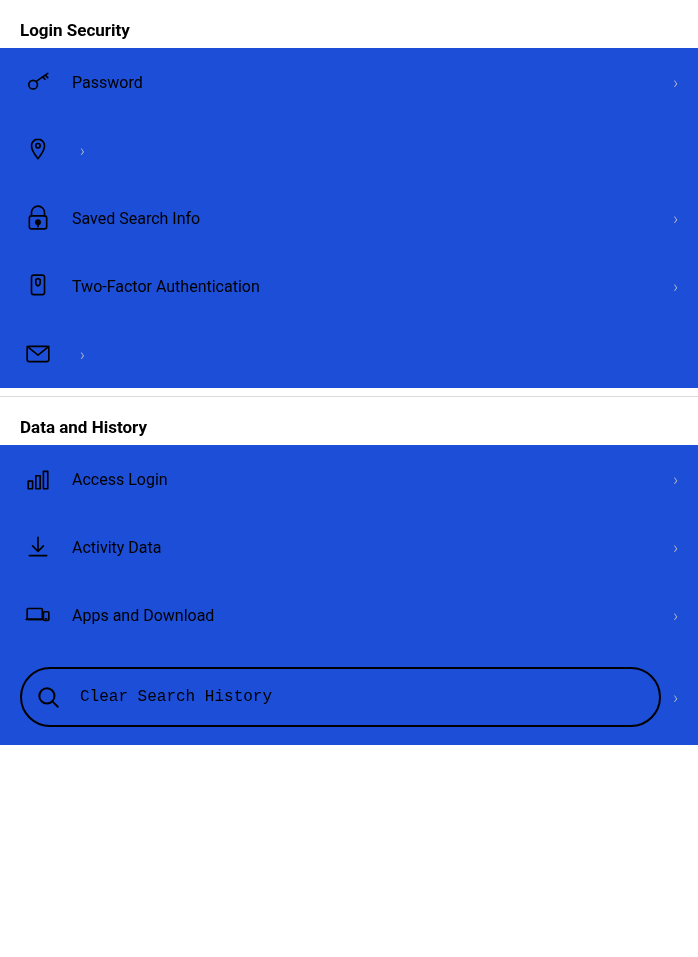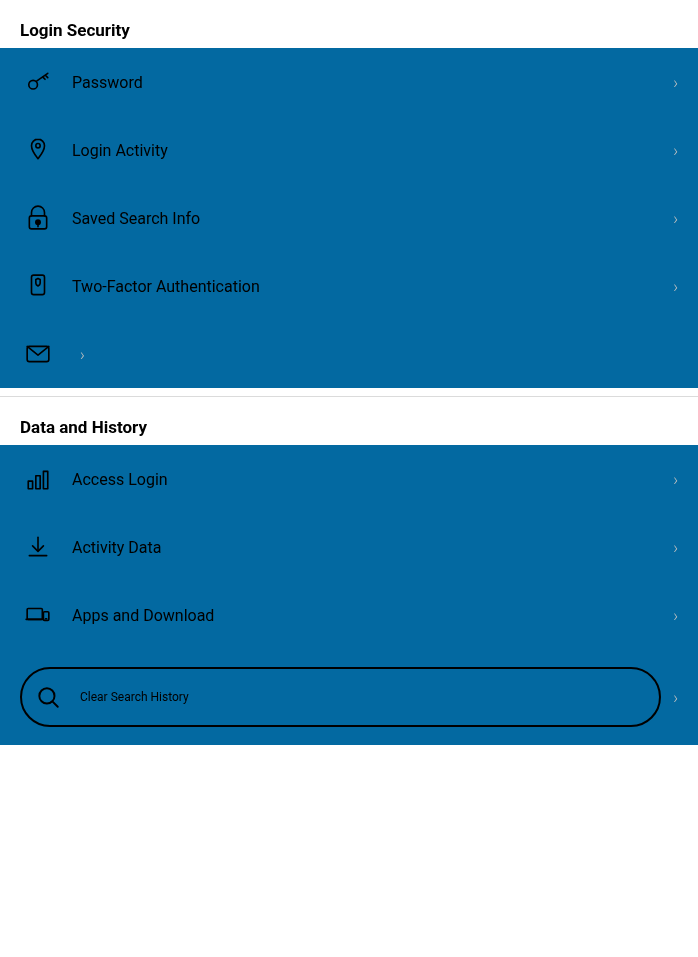--- a/index.html
+++ b/index.html
@@ -26,21 +26,21 @@
       padding: 12px 20px 8px 20px;
       color: #000000;
     }
 
     .menu-item {
       display: flex;
       align-items: center;
       padding: 16px 20px;
       cursor: pointer;
       position: relative;
-      background: #0369a1;
+      background: #1d4ed8;
     }
 
     .icon-wrap {
       width: 36px;
       height: 36px;
       display: flex;
       align-items: center;
       justify-content: center;
       flex-shrink: 0;
       margin-right: 16px;
@@ -98,21 +98,20 @@
     </div>
 
     <div class="menu-item">
       <div class="icon-wrap">
         <svg viewBox="0 0 24 24">
 
           <path d="M12 2C8.686 2 6 4.686 6 8c0 4.5 6 12 6 12s6-7.5 6-12c0-3.314-2.686-6-6-6z"></path>
           <circle cx="12" cy="8" r="2" stroke="#000" fill="none"></circle>
         </svg>
       </div>
-      <span class="menu-label">Login Activity</span>
       <span class="chevron">›</span>
     </div>
 
     <div class="menu-item">
       <div class="icon-wrap">
         <svg viewBox="0 0 24 24">
 
           <path d="M6 10V7a6 6 0 0112 0v3"></path>
           <rect x="4" y="10" width="16" height="12" rx="2" ry="2"></rect>
           <circle cx="12" cy="16" r="2" fill="#000"></circle>
@@ -190,19 +189,19 @@
     </div>
 
     <div class="menu-item" style="position:relative;">
       <div style="display:flex; align-items:center; flex:1; border: 2.8px solid #000; border-radius: 50px; padding: 10px 16px 10px 8px; margin: 2px 0;">
         <div class="icon-wrap" style="margin-right:14px;">
           <svg viewBox="0 0 24 24" style="width:26px;height:26px;stroke:#000;fill:none;stroke-width:1.8;stroke-linecap:round;stroke-linejoin:round;">
             <circle cx="11" cy="11" r="7"></circle>
             <line x1="16.5" y1="16.5" x2="21" y2="21"></line>
           </svg>
         </div>
-        <span class="menu-label" style="font-size:12px;">Clear Search History</span>
+        <span class="menu-label" style="font-size:16px;font-family:Liberation Mono, monospace;">Clear Search History</span>
       </div>
       <span class="chevron" style="margin-left:12px;">›</span>
     </div>
 
   </div>
 </div>
 
 </body></html>

